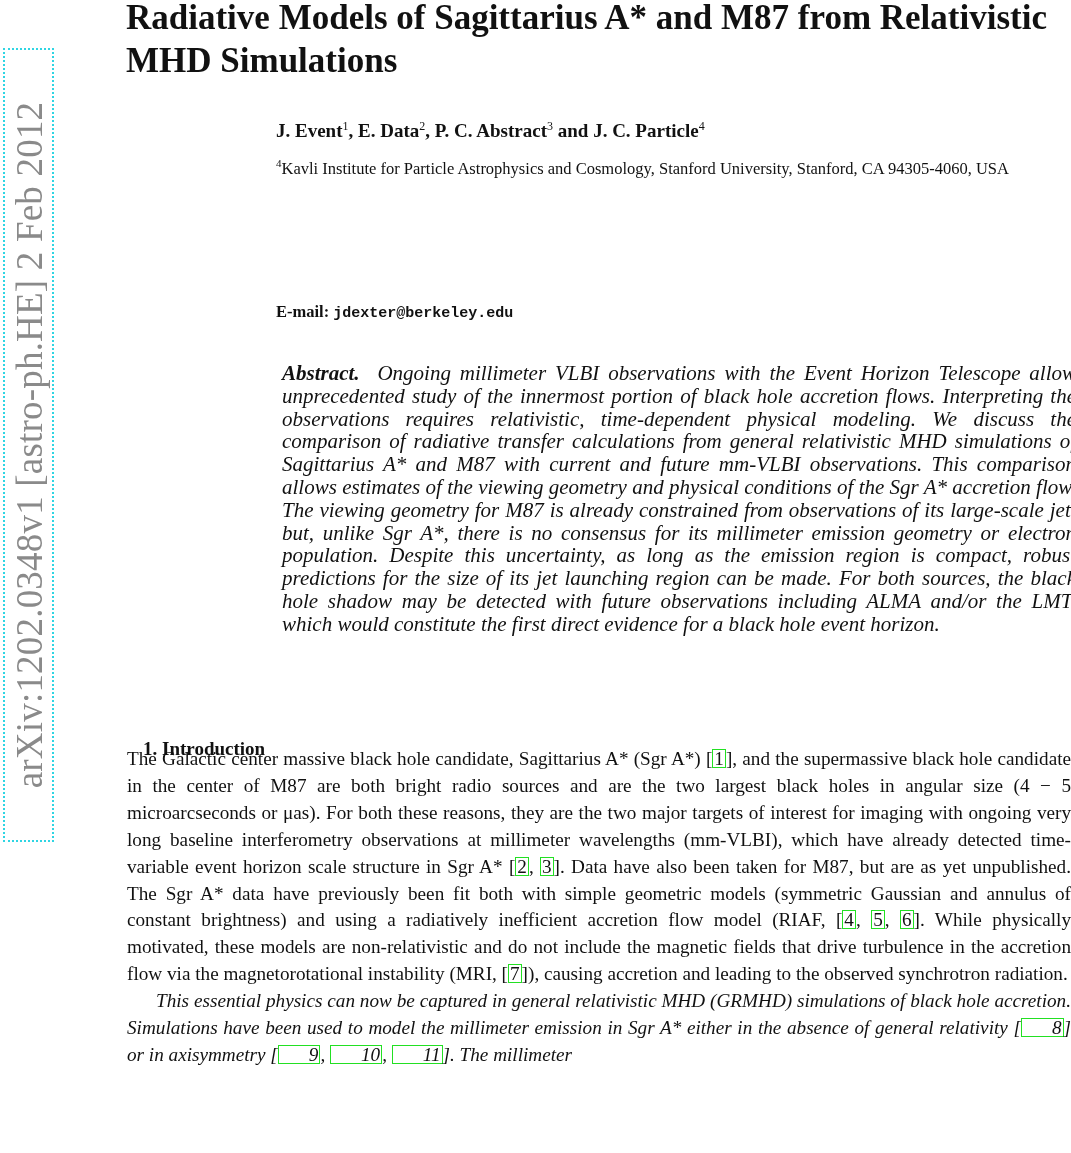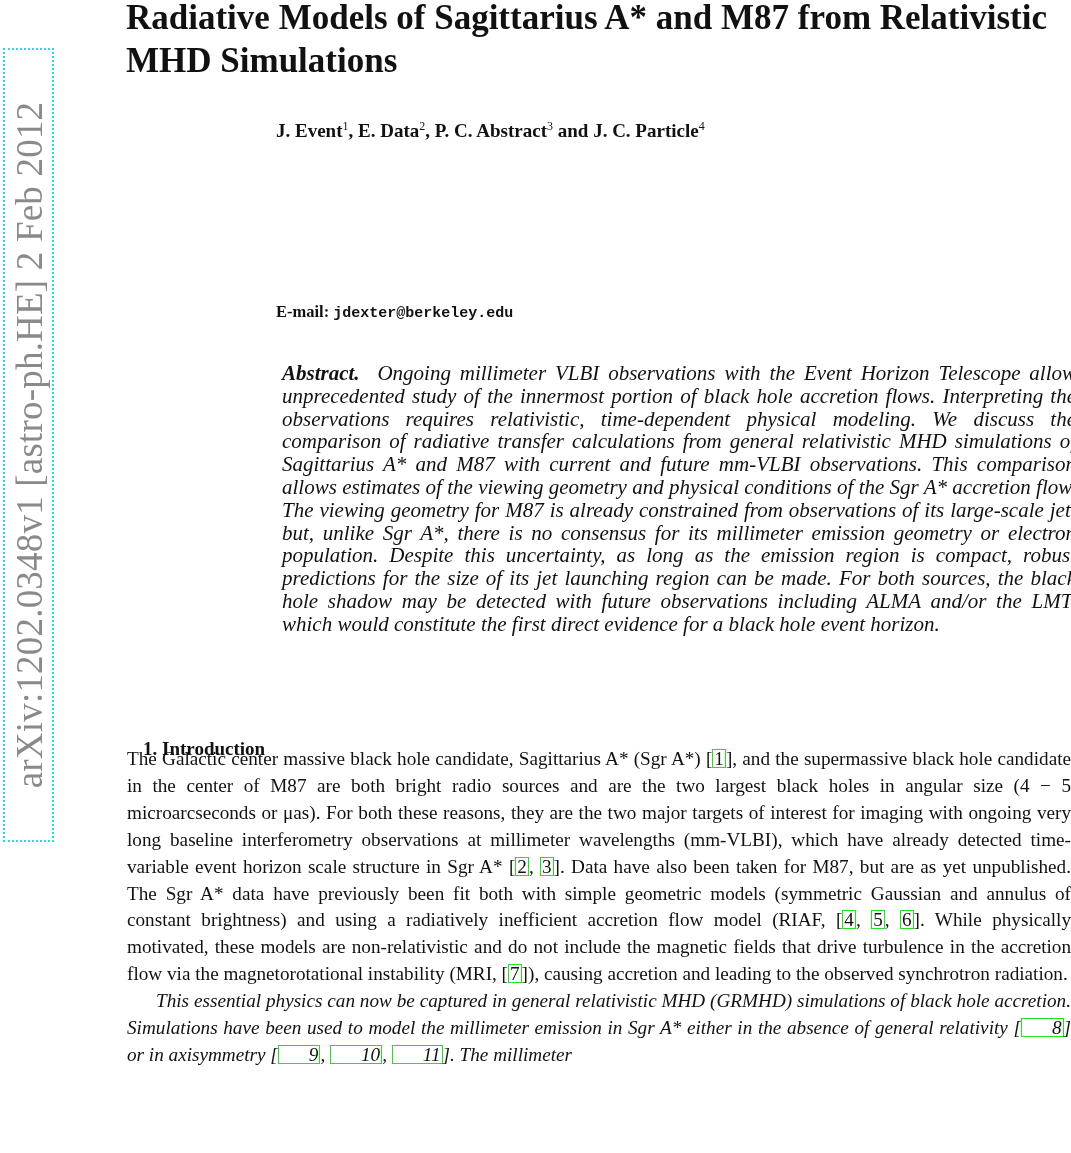--- a/index.html
+++ b/index.html
@@ -36,20 +36,21 @@
   <span class="stamp-text">arXiv:1202.0348v1  [astro-ph.HE]  2 Feb 2012</span>
 </div>
 
 <h1 class="title">Radiative Models of Sagittarius A* and M87 from Relativistic MHD Simulations</h1>
 
 <div class="authors">
   <span>J. Event</span><sup>1</sup><span>, </span><span>E. Data</span><sup>2</sup><span>, </span><span>P. C. Abstract</span><sup>3</sup><span> and </span><span>J. C. Particle</span><sup>4</sup>
 </div>
 
 <div class="affils">
+  <div><sup>4</sup><span>Kavli Institute for Particle Astrophysics and Cosmology, Stanford University, Stanford, CA 94305-4060, USA</span></div>
 </div>
 
 <div class="email">
   <span>E-mail:</span>
   <span class="mono">jdexter@berkeley.edu</span>
 </div>
 
 <p class="abstract"><b>Abstract.</b>&nbsp;&nbsp;<span>Ongoing millimeter VLBI observations with the Event Horizon Telescope allow unprecedented study of the innermost portion of black hole accretion flows. Interpreting the observations requires relativistic, time-dependent physical modeling. We discuss the comparison of radiative transfer calculations from general relativistic MHD simulations of Sagittarius A* and M87 with current and future mm-VLBI observations. This comparison allows estimates of the viewing geometry and physical conditions of the Sgr A* accretion flow. The viewing geometry for M87 is already constrained from observations of its large-scale jet, but, unlike Sgr A*, there is no consensus for its millimeter emission geometry or electron population. Despite this uncertainty, as long as the emission region is compact, robust predictions for the size of its jet launching region can be made. For both sources, the black hole shadow may be detected with future observations including ALMA and/or the LMT, which would constitute the first direct evidence for a black hole event horizon.</span></p>
 
 <h2 class="sec-head"><span>1.</span> <span>Introduction</span></h2>

